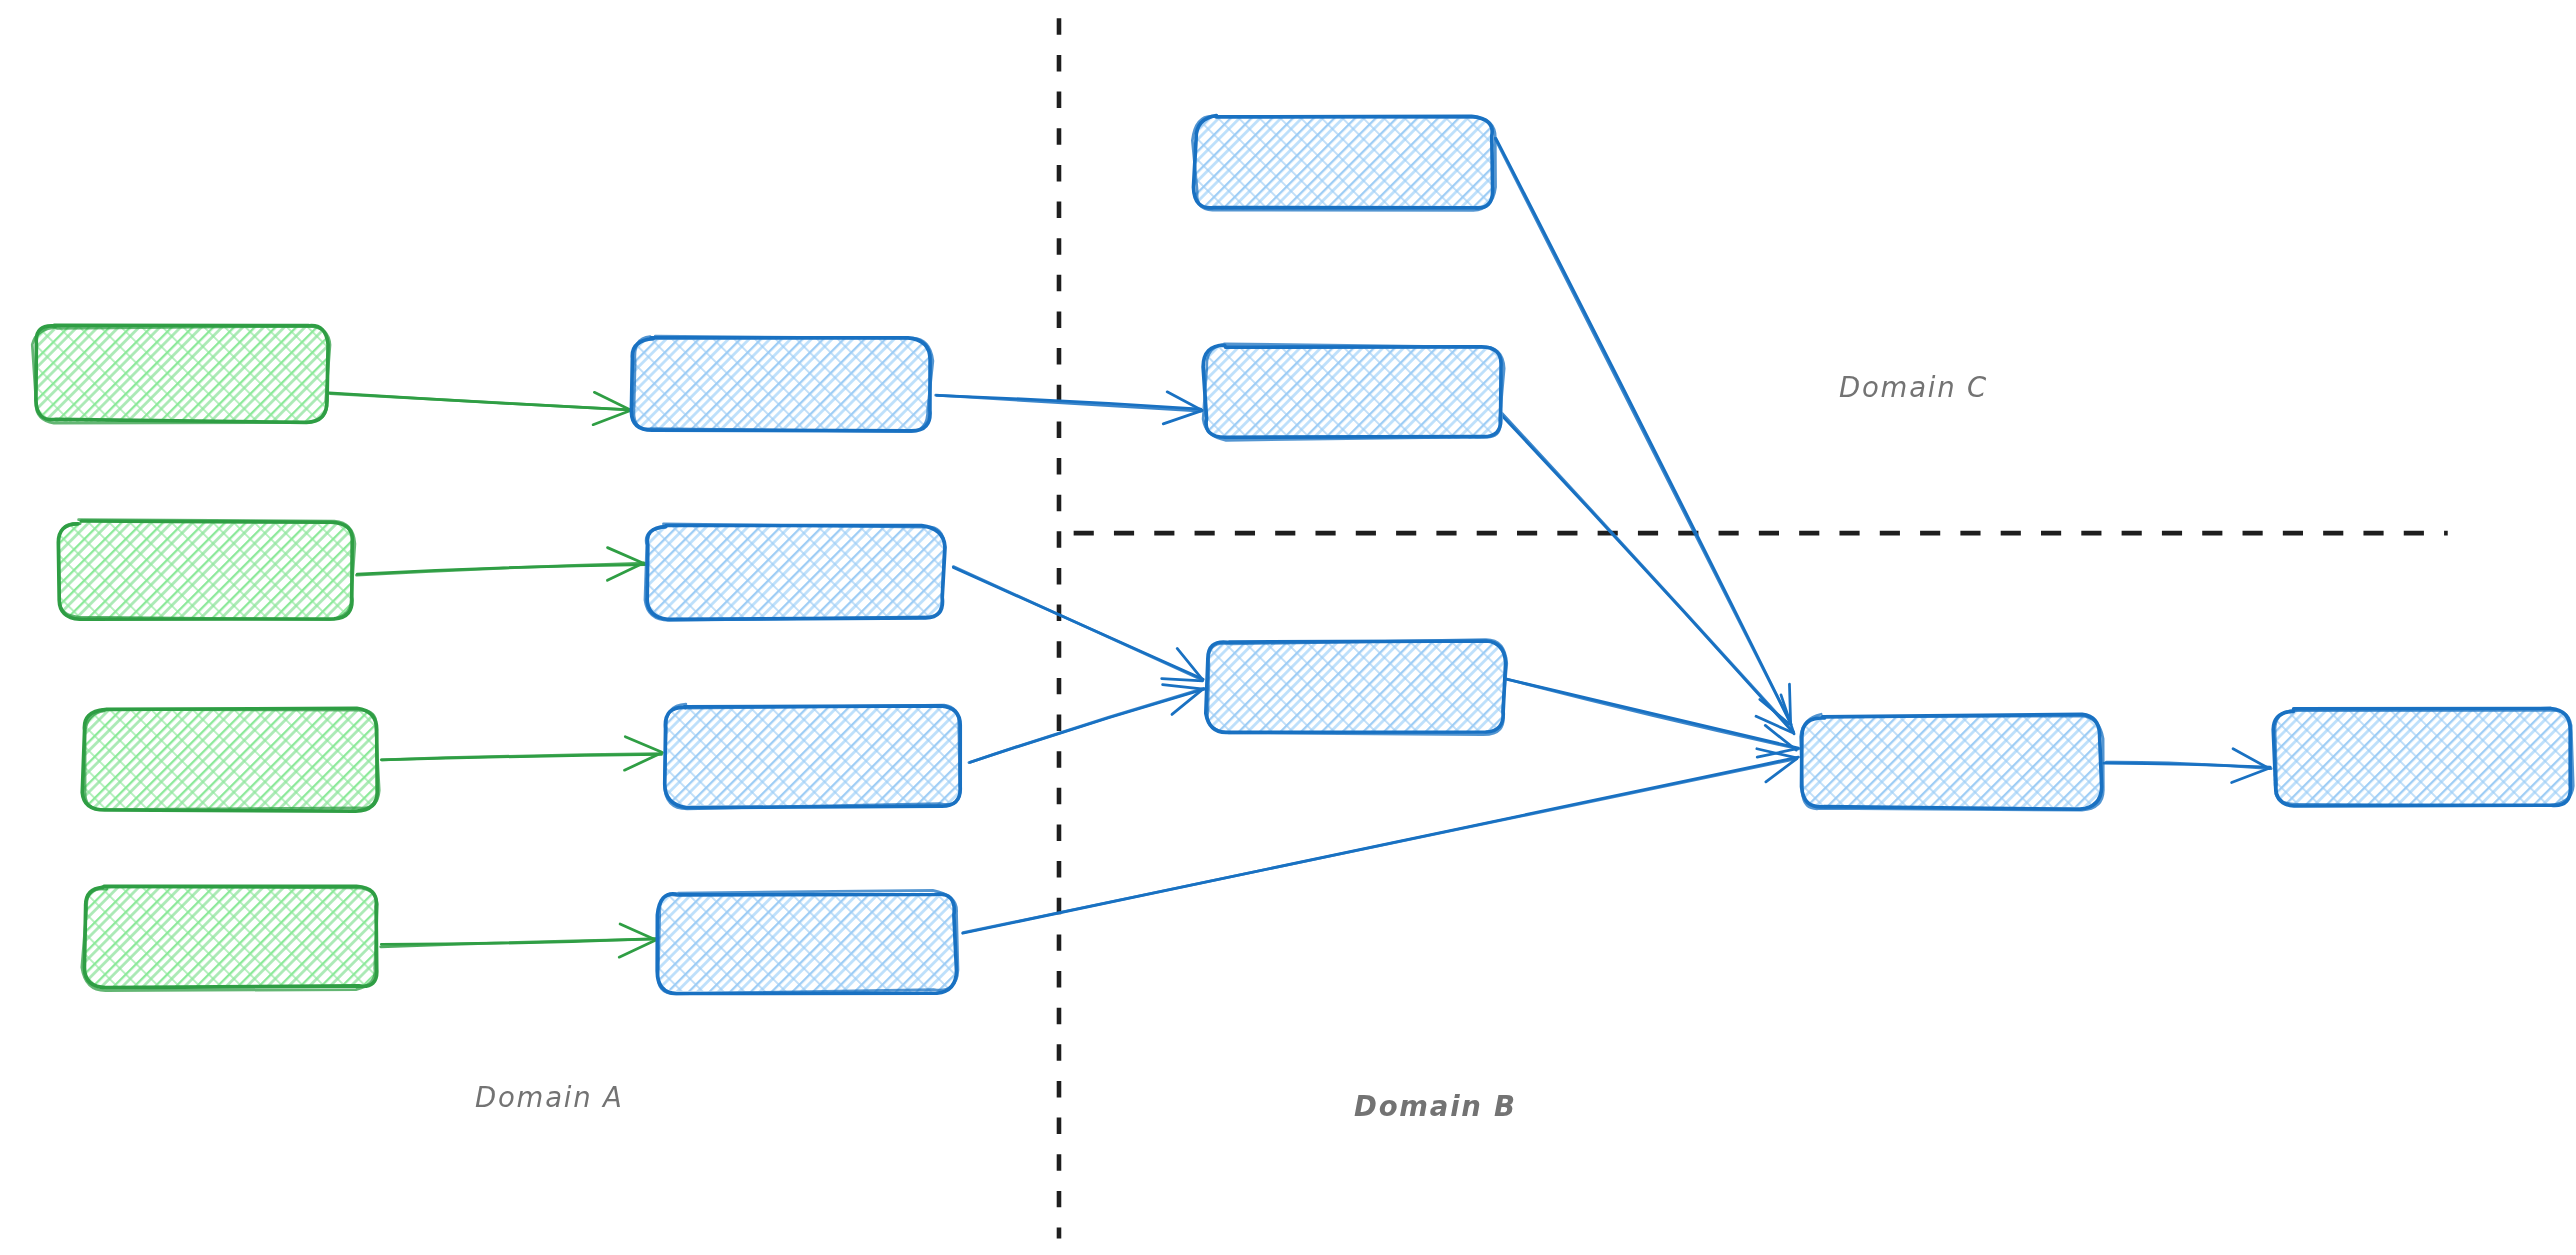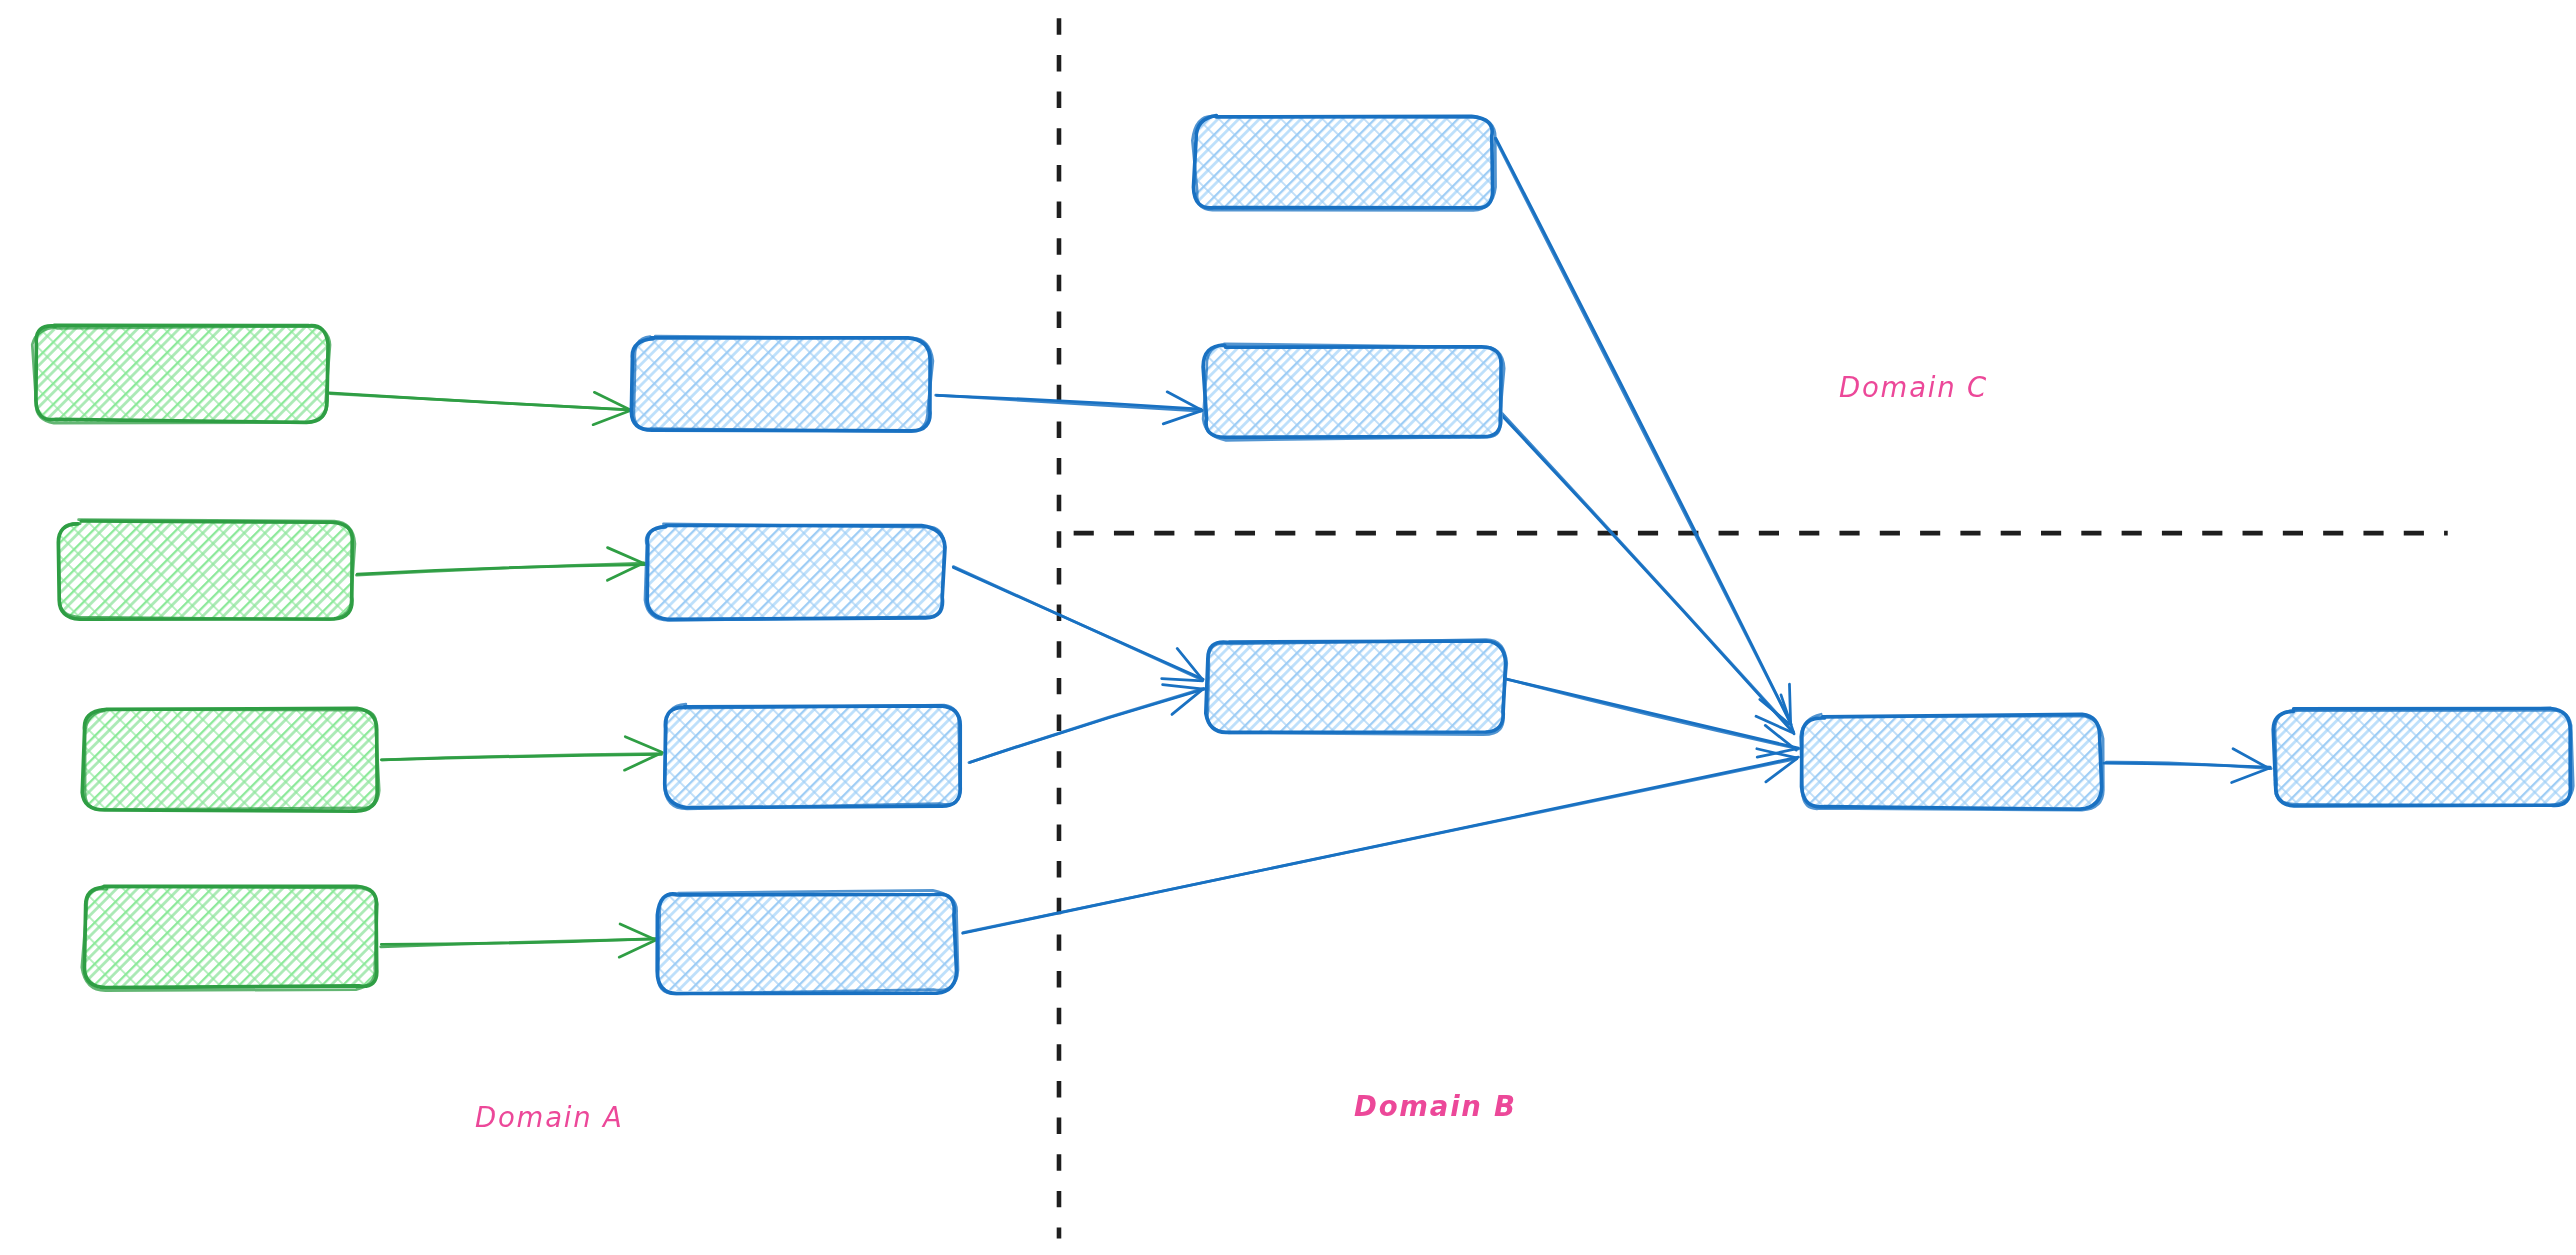--- a/index.html
+++ b/index.html
@@ -8,21 +8,21 @@
     font-family:"Liberation Sans", sans-serif;
   }
   #canvas{position:relative;width:2576px;height:1255px;background:#ffffff;}
   svg#scene{position:absolute;top:0;left:0;width:2576px;height:1255px;display:block;}
   .domain-label{
     position:absolute;
     font-family:"DejaVu Sans", sans-serif;
     font-size:27.5px;
     font-style:italic;
     letter-spacing:1.8px;
-    color:#ec4899;
+    color:#737373;
     white-space:nowrap;
     user-select:none;
   }
 </style>
 </head>
 <body>
 
 <div id="canvas">
   <svg id="scene" viewBox="0 0 2812 1370" xmlns="http://www.w3.org/2000/svg">
     <defs>
@@ -198,18 +198,18 @@
         <g>
           <path d="M 2505.300401464477 775.208649204392 L 2783.8779308946805 775.5834580856375 Q 2808.230986149609 773.681668392662 2808.1422859711574 796.0171308501624 L 2806.589356821403 857.6241359983571 Q 2807.433655654825 879.7398383568041 2785.3018496729433 879.3878463597036 L 2504.8228761082514 880.1150776720606 Q 2481.5230769593268 880.7367138710804 2481.7172504739838 858.6061978521757 L 2480.940883052349 795.8237016939559 Q 2483.1231221167372 775.7023520915769 2503.2762223701925 774.5017348428257" fill="url(#hatch-blue)" stroke="none"></path>
           <path d="M 2505.300401464477 775.208649204392 L 2783.8779308946805 775.5834580856375 Q 2808.230986149609 773.681668392662 2808.1422859711574 796.0171308501624 L 2806.589356821403 857.6241359983571 Q 2807.433655654825 879.7398383568041 2785.3018496729433 879.3878463597036 L 2504.8228761082514 880.1150776720606 Q 2481.5230769593268 880.7367138710804 2481.7172504739838 858.6061978521757 L 2480.940883052349 795.8237016939559 Q 2483.1231221167372 775.7023520915769 2503.2762223701925 774.5017348428257" fill="url(#hatch-blue2)" stroke="none" opacity="0.9"></path>
           <path d="M 2503.7646703066303 773.8808431013488 L 2784.6019715718926 773.3694034439511 Q 2805.7062418846413 775.3117317224853 2805.6840688813477 796.993424486462 L 2805.7320272857323 856.7564826852642 Q 2807.9803884729745 881.3616766278632 2785.22769307103 879.0477554249577 L 2504.1374268334357 879.8386239604093 Q 2484.18639939297 878.2882823138498 2484.1571598805485 859.1888694313354 L 2481.5288927687334 796.2745747159236 Q 2482.117721674219 777.1084780850448 2503.523208228685 776.6155509165488" fill="none" stroke="#1971c2" stroke-width="4" stroke-linecap="round" stroke-linejoin="round"></path>
           <path d="M 2503.8888315945865 775.6152410968207 L 2783.9919476615264 775.4865646147169 Q 2807.170573892072 773.9129631000571 2806.909384751879 798.0593830731698 L 2809.015130073577 857.9909832469187 Q 2807.5943396771327 876.8563414664007 2783.58462296091 879.1392712677829 L 2506.712268541567 877.9994140719064 Q 2479.5133021458983 877.6596636532806 2485.247739082761 856.901995150093 L 2483.482470748201 797.0274115058594 Q 2482.7420527419076 776.3454858583398 2506.8536152981223 775.0093690163455" fill="none" stroke="#1971c2" stroke-width="3" stroke-linecap="round" stroke-linejoin="round" opacity="0.75"></path>
         </g>
       </g>
   </svg>
 
   <div id="layer-labels">
-      <div class="domain-label" style="left: 475px; top: 1081px; margin-top: 20px;">Domain A</div>
+      <div class="domain-label" style="left: 475px; top: 1081px;">Domain A</div>
       <div class="domain-label" style="left: 1354px; top: 1090px; font-weight: bold;">Domain B</div>
       <div class="domain-label" style="left: 1839px; top: 371px;">Domain C</div>
     </div>
 </div>
 
 
 </body></html>

